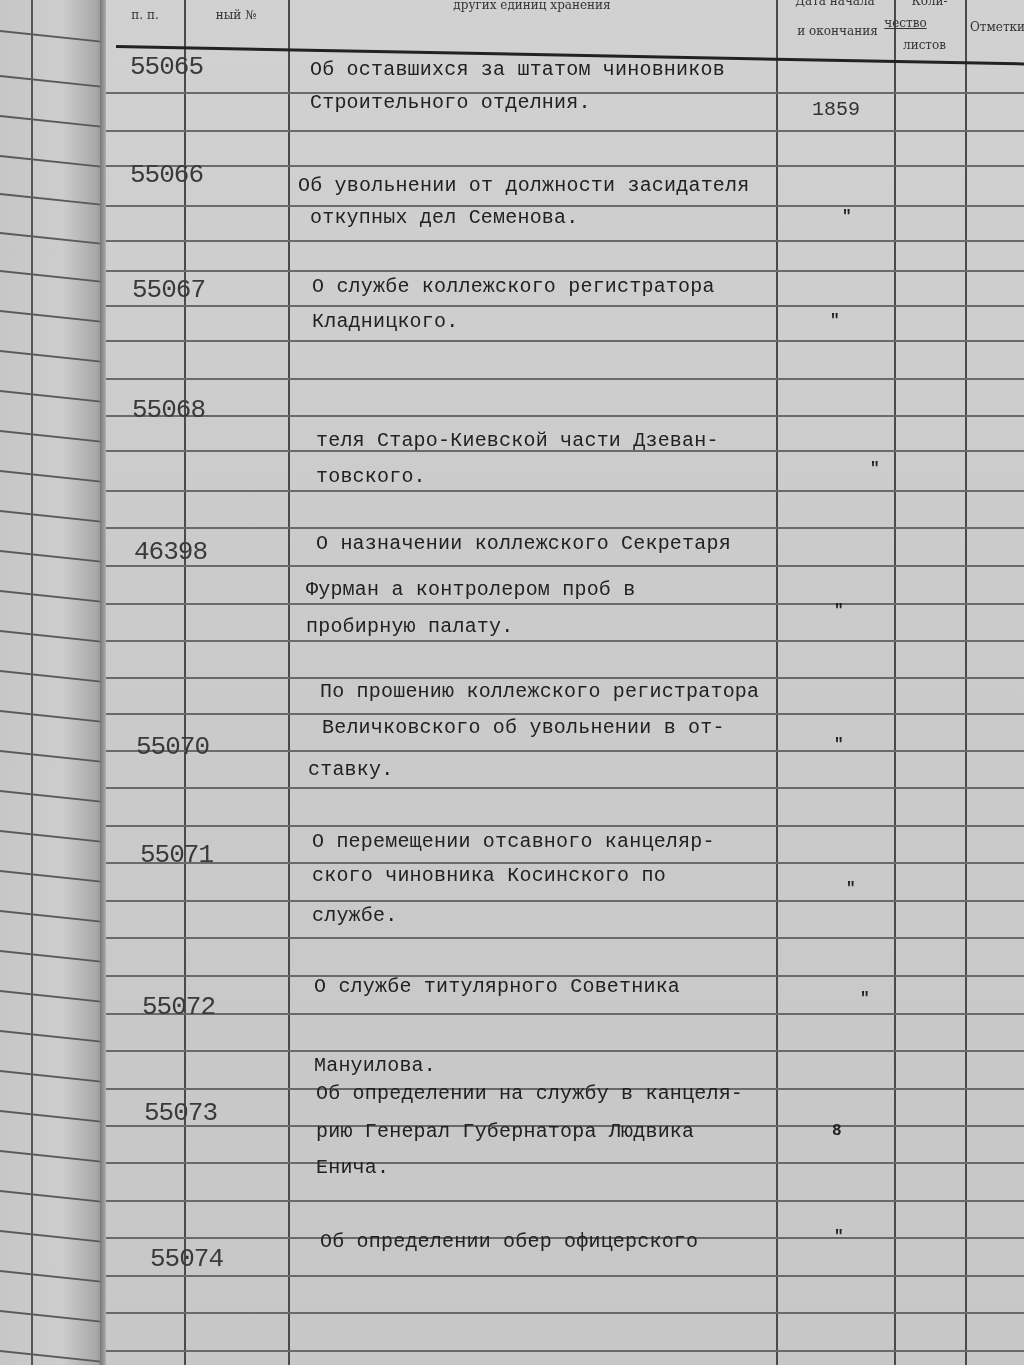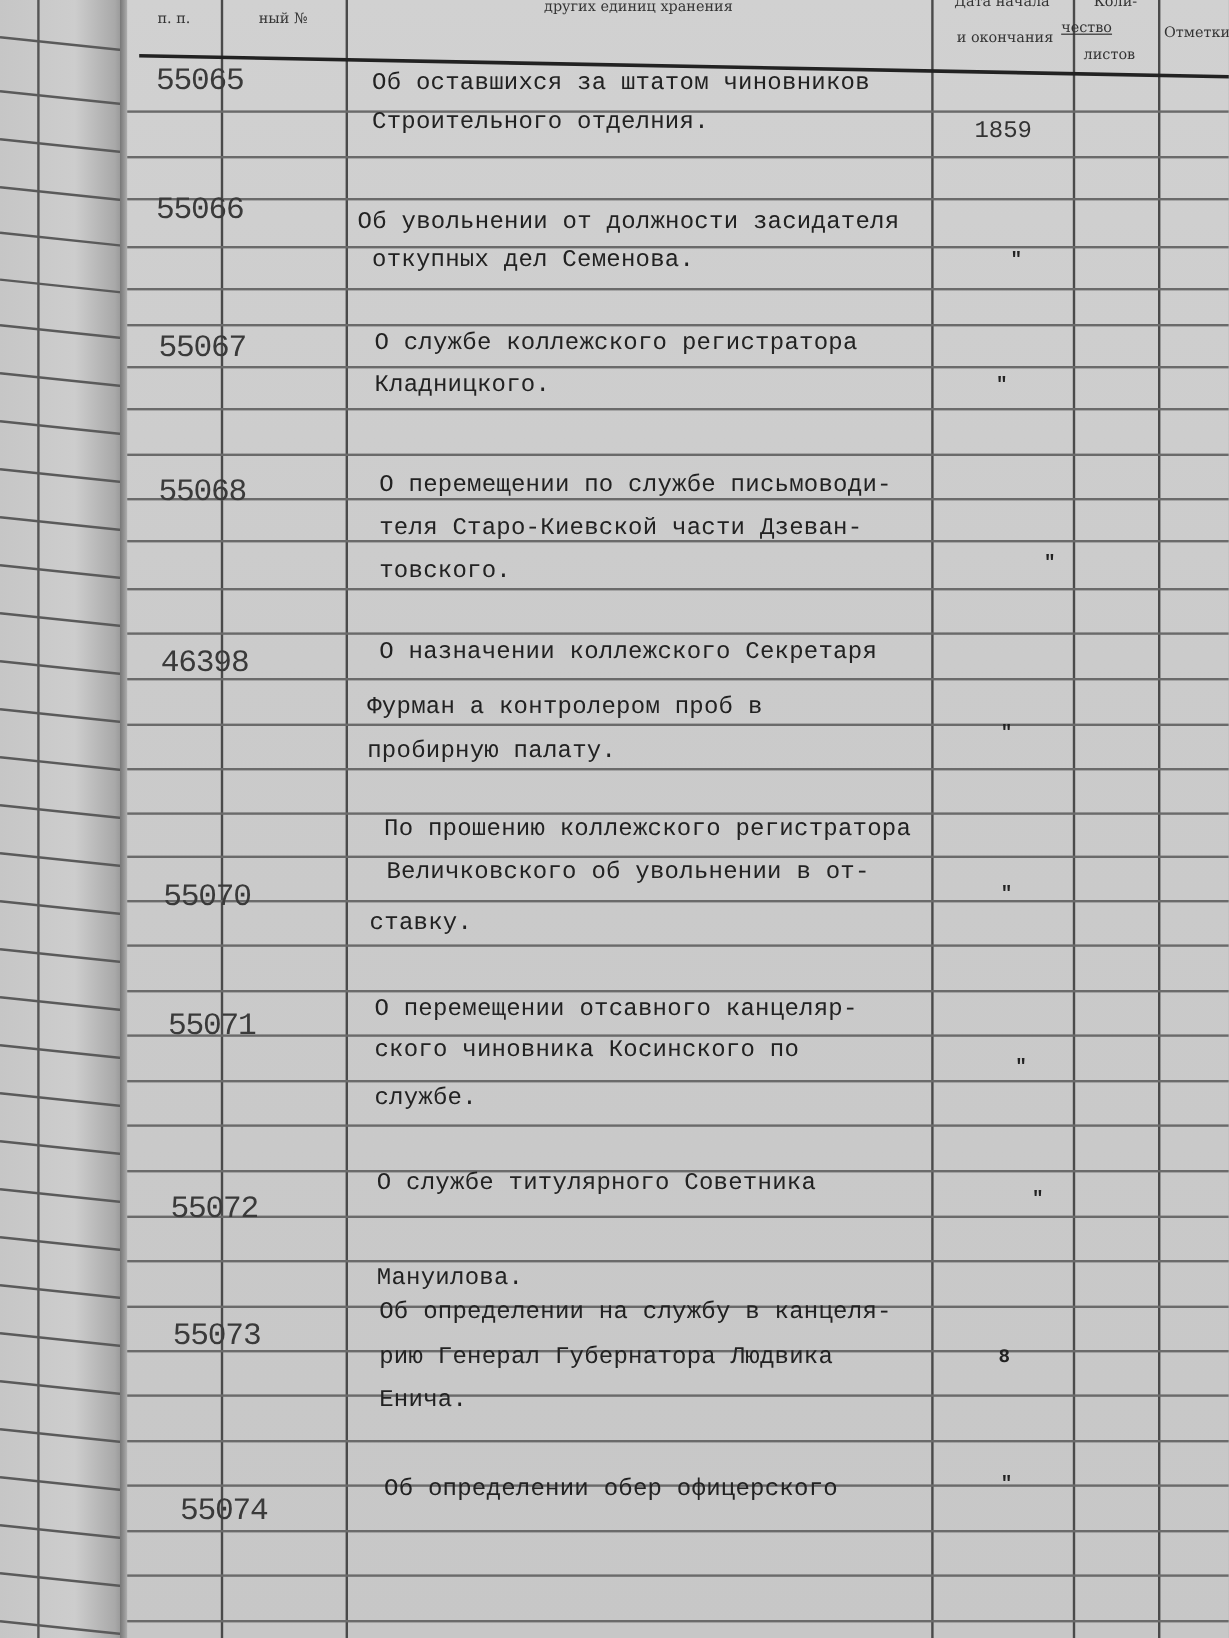--- a/index.html
+++ b/index.html
@@ -162,21 +162,20 @@
   <div class="desc-line" style="left:192px; top:174px;">Об увольнении от должности засидателя</div>
   <div class="desc-line" style="left:204px; top:206px;">откупных дел Семенова.</div>
   <div class="ditto" style="left:736px; top:208px;">"</div>
 
   <div class="num" style="left:26px; top:275px;">55067</div>
   <div class="desc-line" style="left:206px; top:275px;">О службе  коллежского регистратора</div>
   <div class="desc-line" style="left:206px; top:310px;">Кладницкого.</div>
   <div class="ditto" style="left:724px; top:312px;">"</div>
 
   <div class="num" style="left:26px; top:395px;">55068</div>
-  <div class="desc-line" style="left:210px; top:393px;">О перемещении по службе письмоводи-</div>
   <div class="desc-line" style="left:210px; top:429px;"> теля Старо-Киевской части Дзеван-</div>
   <div class="desc-line" style="left:210px; top:465px;">товского.</div>
   <div class="ditto" style="left:764px; top:460px;">"</div>
 
   <div class="num" style="left:28px; top:537px;">46398</div>
   <div class="desc-line" style="left:210px; top:532px;">О назначении коллежского Секретаря</div>
   <div class="desc-line" style="left:200px; top:578px;"> Фурман а контролером проб  в</div>
   <div class="desc-line" style="left:200px; top:615px;">пробирную палату.</div>
   <div class="ditto" style="left:728px; top:602px;">"</div>
 

